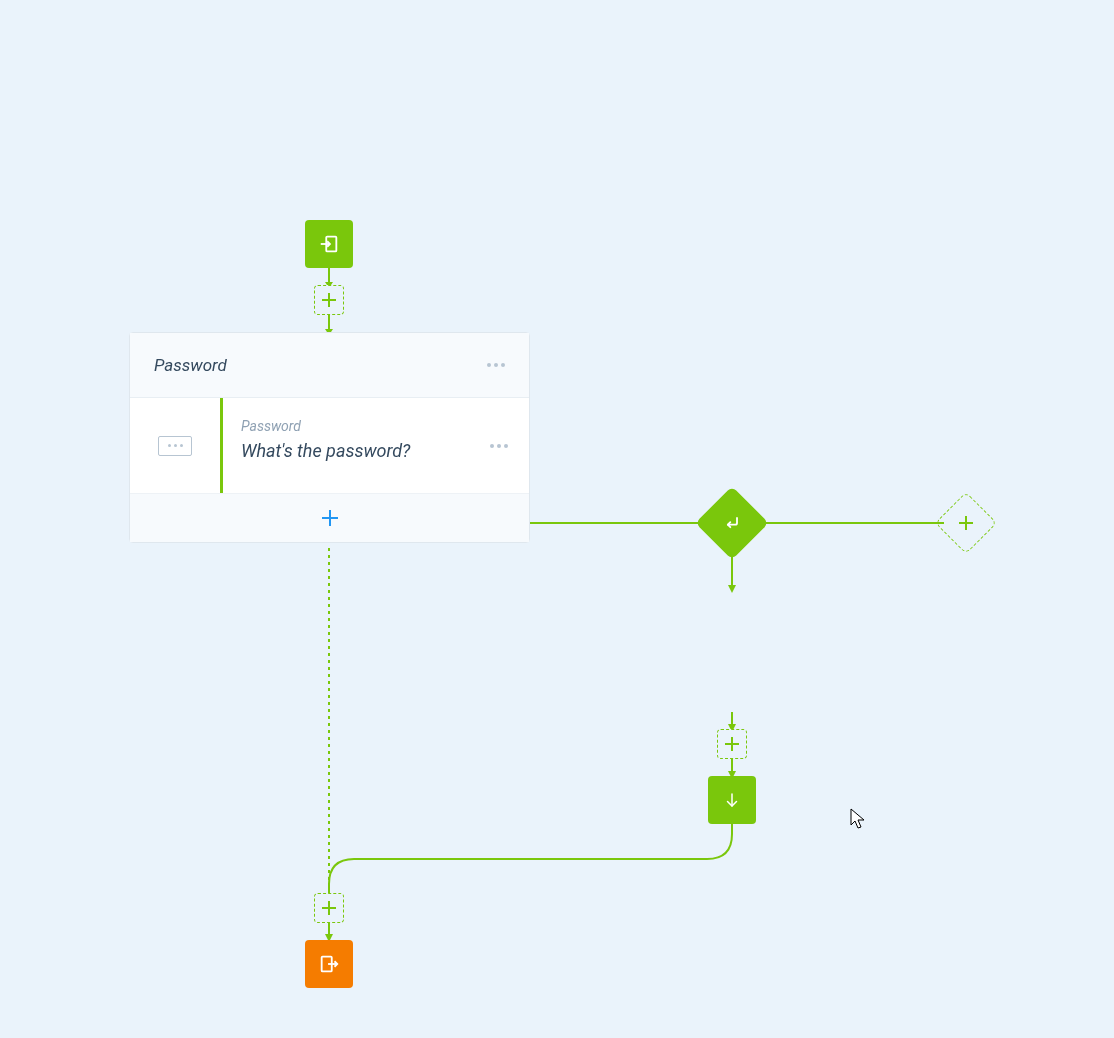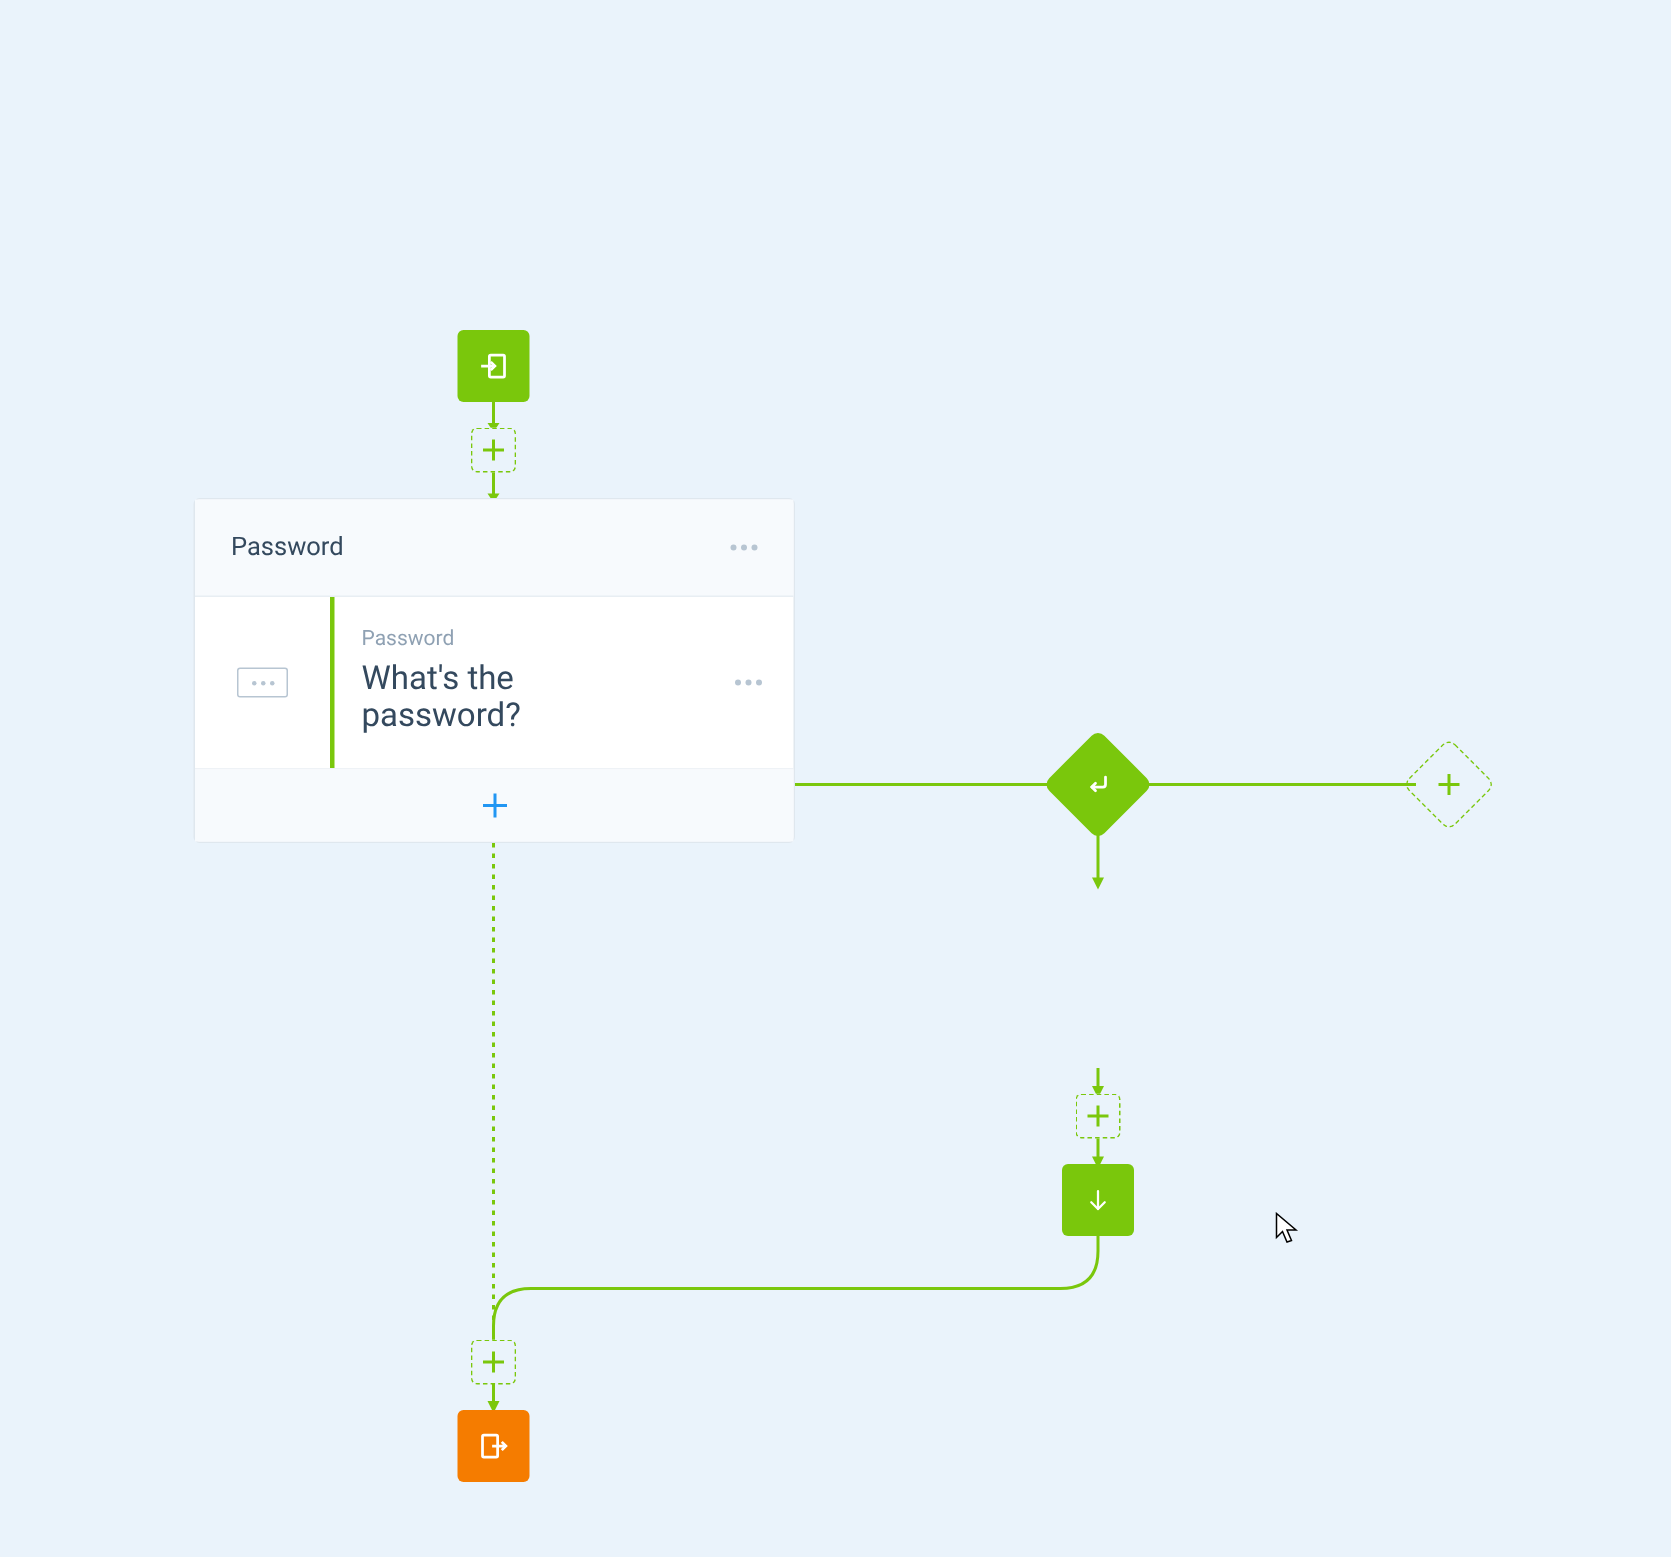--- a/index.html
+++ b/index.html
@@ -92,21 +92,21 @@
   .card-row .icon-cell {
     width: 90px; display:flex; align-items:center; justify-content:center;
   }
   .card-row .divider {
     width: 3px; background:#7AC70C;
   }
   .card-row .content {
     flex:1; padding: 20px 22px 22px 18px;
   }
   .card-row .kicker { color:#8FA1B3; font-size:14px; margin-bottom:6px; }
-  .card-row .title  { color:#34495E; font-size:22px; }
+  .card-row .title  { color:#34495E; font-size:18px; }
   .card-row .menu   { width:60px; display:flex; align-items:center; justify-content:center; }
 
   .card-add {
     background:#F7FAFD;
     height: 48px;
     display:flex; align-items:center; justify-content:center;
     cursor:pointer;
   }
   .card-add.white { background:#fff; }
   .plus-blue {
@@ -198,21 +198,21 @@
       <rect x="9" y="4" width="11" height="16" rx="1"></rect>
       <path d="M3 12 H13"></path>
         <path d="M10 9 L13 12 L10 15"></path>
     </svg>
   </div>
 
   <div class="add-btn" style="left:314px; top:285px;">
     <div class="plus-stroke"></div>
   </div>
 
-  <div class="card" style="left:129px; top:332px; width:401px;">
+  <div class="card" style="left:129px; top:332px; width:401px;font-style:italic;">
     <div class="card-header">
       <span>Password</span>
       <div class="more-dots">
           <span></span>
           <span></span>
           <span></span>
         </div>
     </div>
     <div class="card-row" style="min-height:96px;">
       <div class="icon-cell">

